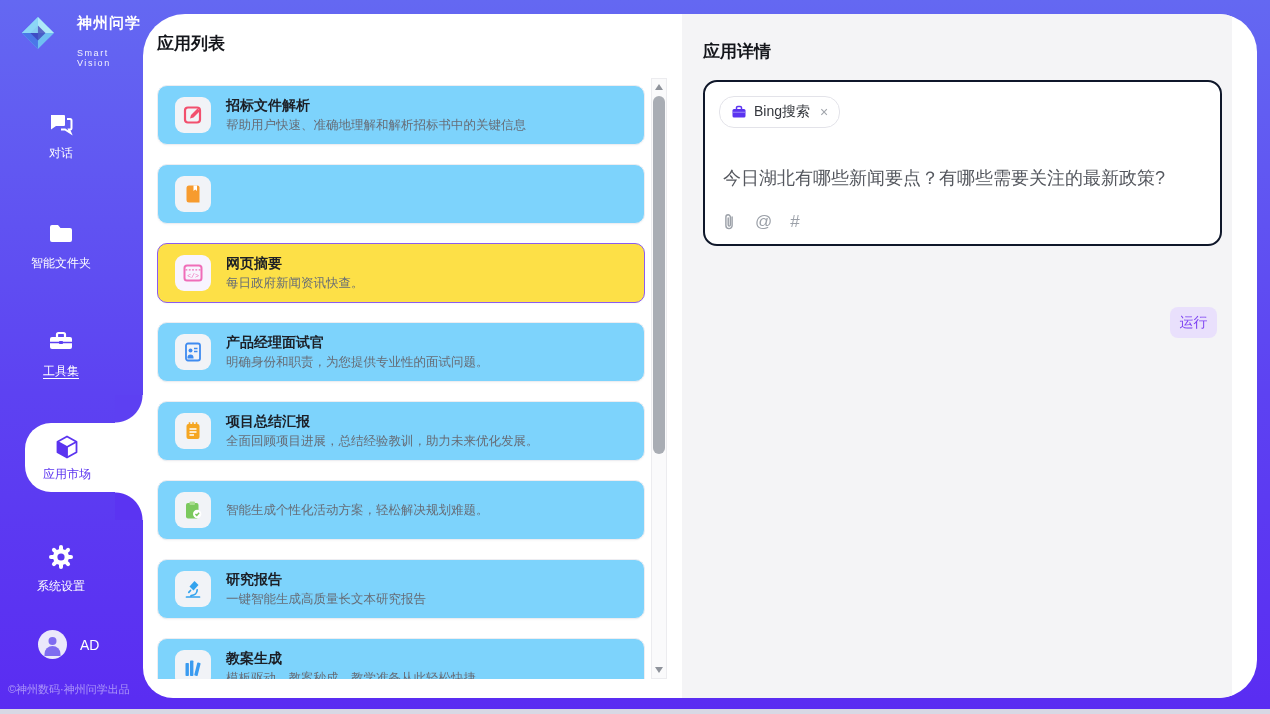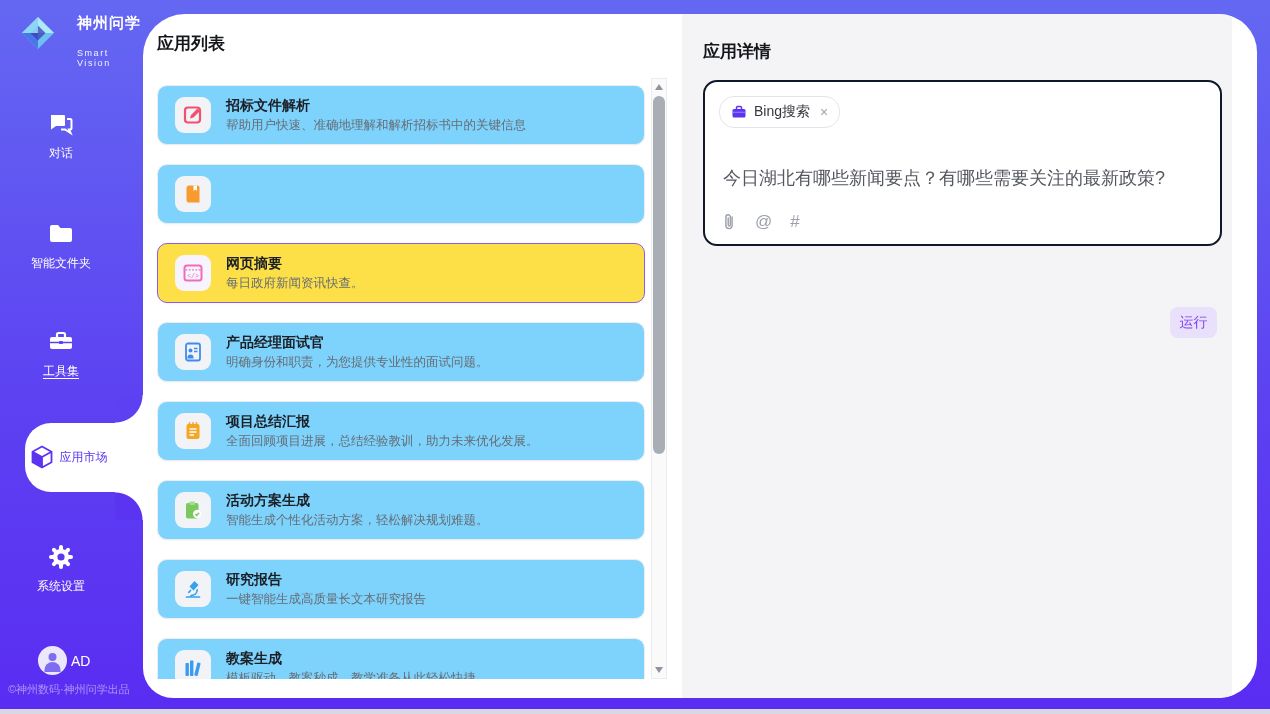--- a/index.html
+++ b/index.html
@@ -14,26 +14,26 @@
   .logo { position:absolute; left:20px; top:14px; display:flex; align-items:flex-start; gap:21px; }
   .logo-name { font-size:15px; font-weight:bold; letter-spacing:1px; }
   .logo-sub { font-size:9px; letter-spacing:1.6px; opacity:.92; margin-top:15px; }
   .nav-item { position:absolute; left:0; width:122px; display:flex; flex-direction:column;
               align-items:center; gap:7px; cursor:pointer; }
   .nav-label { font-size:12px; color:#fff; }
   .nav-label.underlined { text-decoration:underline; text-underline-offset:3px; }
   .market-bubble { position:absolute; left:25px; top:423px; width:118px; height:69px;
                    background:#fff; border-radius:26px 0 0 26px; }
   .bubble-inner { position:absolute; left:0; top:0; width:84px; height:69px; display:flex;
-                  flex-direction:row; align-items:center; justify-content:center; gap:3px; cursor:pointer;}
+                  flex-direction:column; align-items:center; justify-content:center; gap:3px; cursor:pointer;}
   .bubble-inner .nav-label { color:#5b34f0; }
   .concave { position:absolute; left:115px; width:28px; height:28px; }
   .concave.top { top:395px; background:radial-gradient(circle at 0 0,#5d40f2 27px,#fff 28px); }
   .concave.bot { top:492px; background:radial-gradient(circle at 0 100%,#5b34f2 27px,#fff 28px); }
-  .user-row { position:absolute; left:38px; top:646px; display:flex; align-items:center; gap:4px; cursor:pointer; }
+  .user-row { position:absolute; left:38px; top:630px; display:flex; align-items:center; gap:13px; cursor:pointer; }
   .user-name { font-size:14px; color:#fff; }
   .copyright { position:absolute; left:8px; top:682px; font-size:11px; color:rgba(255,255,255,.48); }
 
   
   .main-panel { position:absolute; left:143px; top:14px; width:1114px; height:684px;
                 background:#fff; border-radius:42px 38px 38px 30px; overflow:hidden; }
 
   
   .list-title { position:absolute; left:14px; top:18px; font-size:17px; font-weight:bold; color:#14161b;font-family:Liberation Mono, monospace; }
   .cards { position:absolute; left:14px; top:71px; width:488px; height:594px; overflow:hidden; }
@@ -233,21 +233,20 @@
       <div class="card">
         <div class="icon-box">
           <svg width="20" height="20" viewBox="0 0 20 20">
             <rect x="3" y="3" width="12.5" height="15.5" rx="2" fill="#7bc95e"></rect>
             <rect x="6.5" y="1.5" width="5.5" height="3.5" rx="1" fill="#a8dd8f"></rect>
             <circle cx="14.2" cy="14" r="4.2" fill="#fff"></circle>
             <path d="M12.4 14l1.4 1.4 2.3-2.6" stroke="#7bc95e" stroke-width="1.5" fill="none"></path>
           </svg>
         </div>
         <div>
-          <div class="card-title">活动方案生成</div>
           <div class="card-desc">智能生成个性化活动方案，轻松解决规划难题。</div>
         </div>
       </div>
 
       <div class="card">
         <div class="icon-box">
           <svg width="20" height="20" viewBox="0 0 20 20">
             <path d="M11.5 2l4 4-5 5.5-4-4z" fill="#33a3ee"></path>
             <path d="M7.5 11.5L5.8 13.4M8 16.5c3.6 0 6.2-2.3 6.2-5.7M3.5 18h13" fill="none" stroke="#33a3ee" stroke-width="1.7" stroke-linecap="round"></path>
           </svg>

